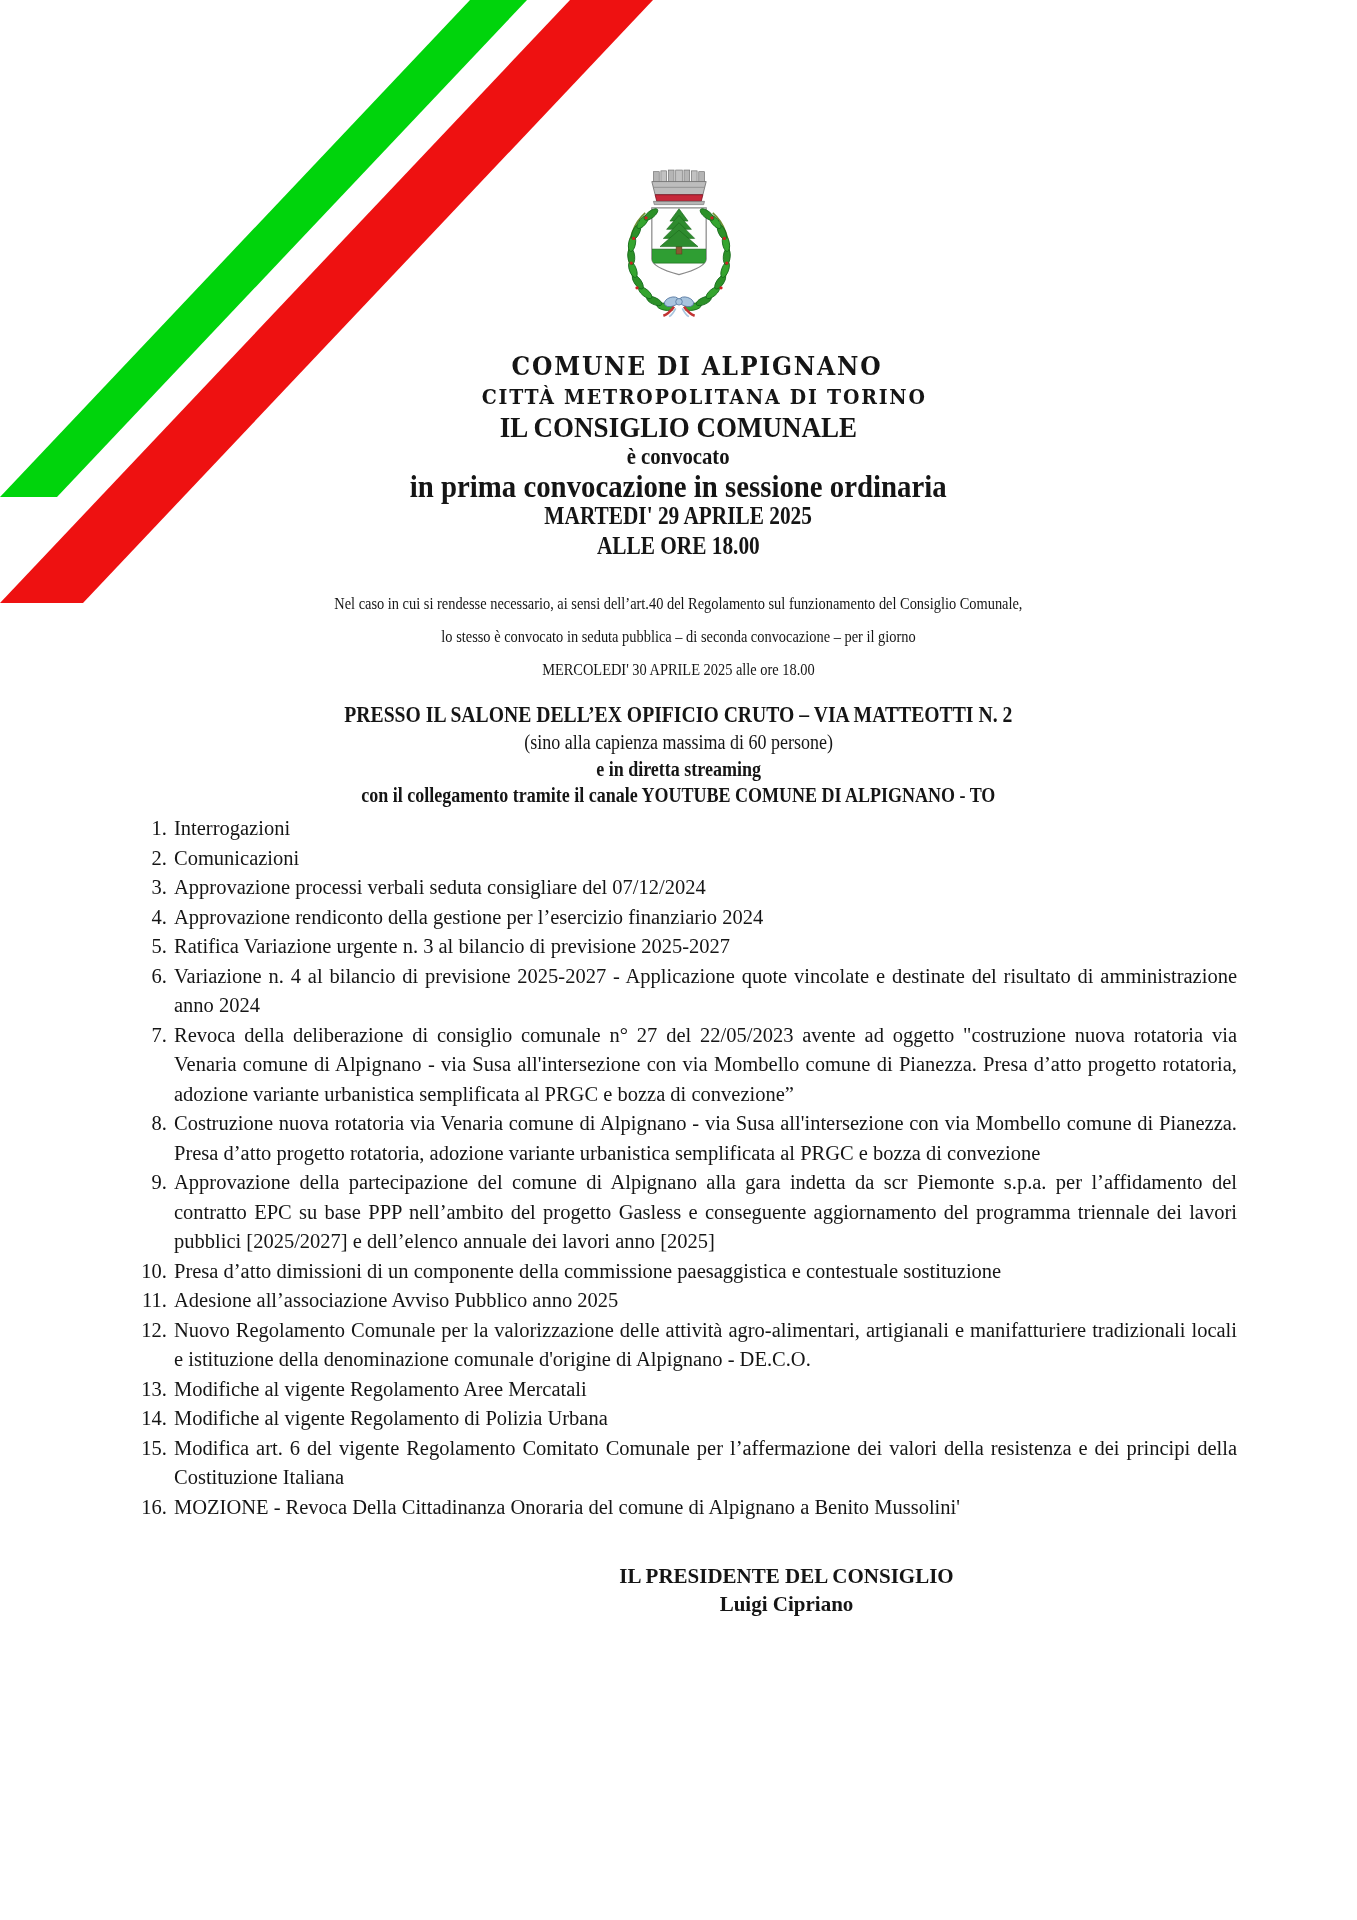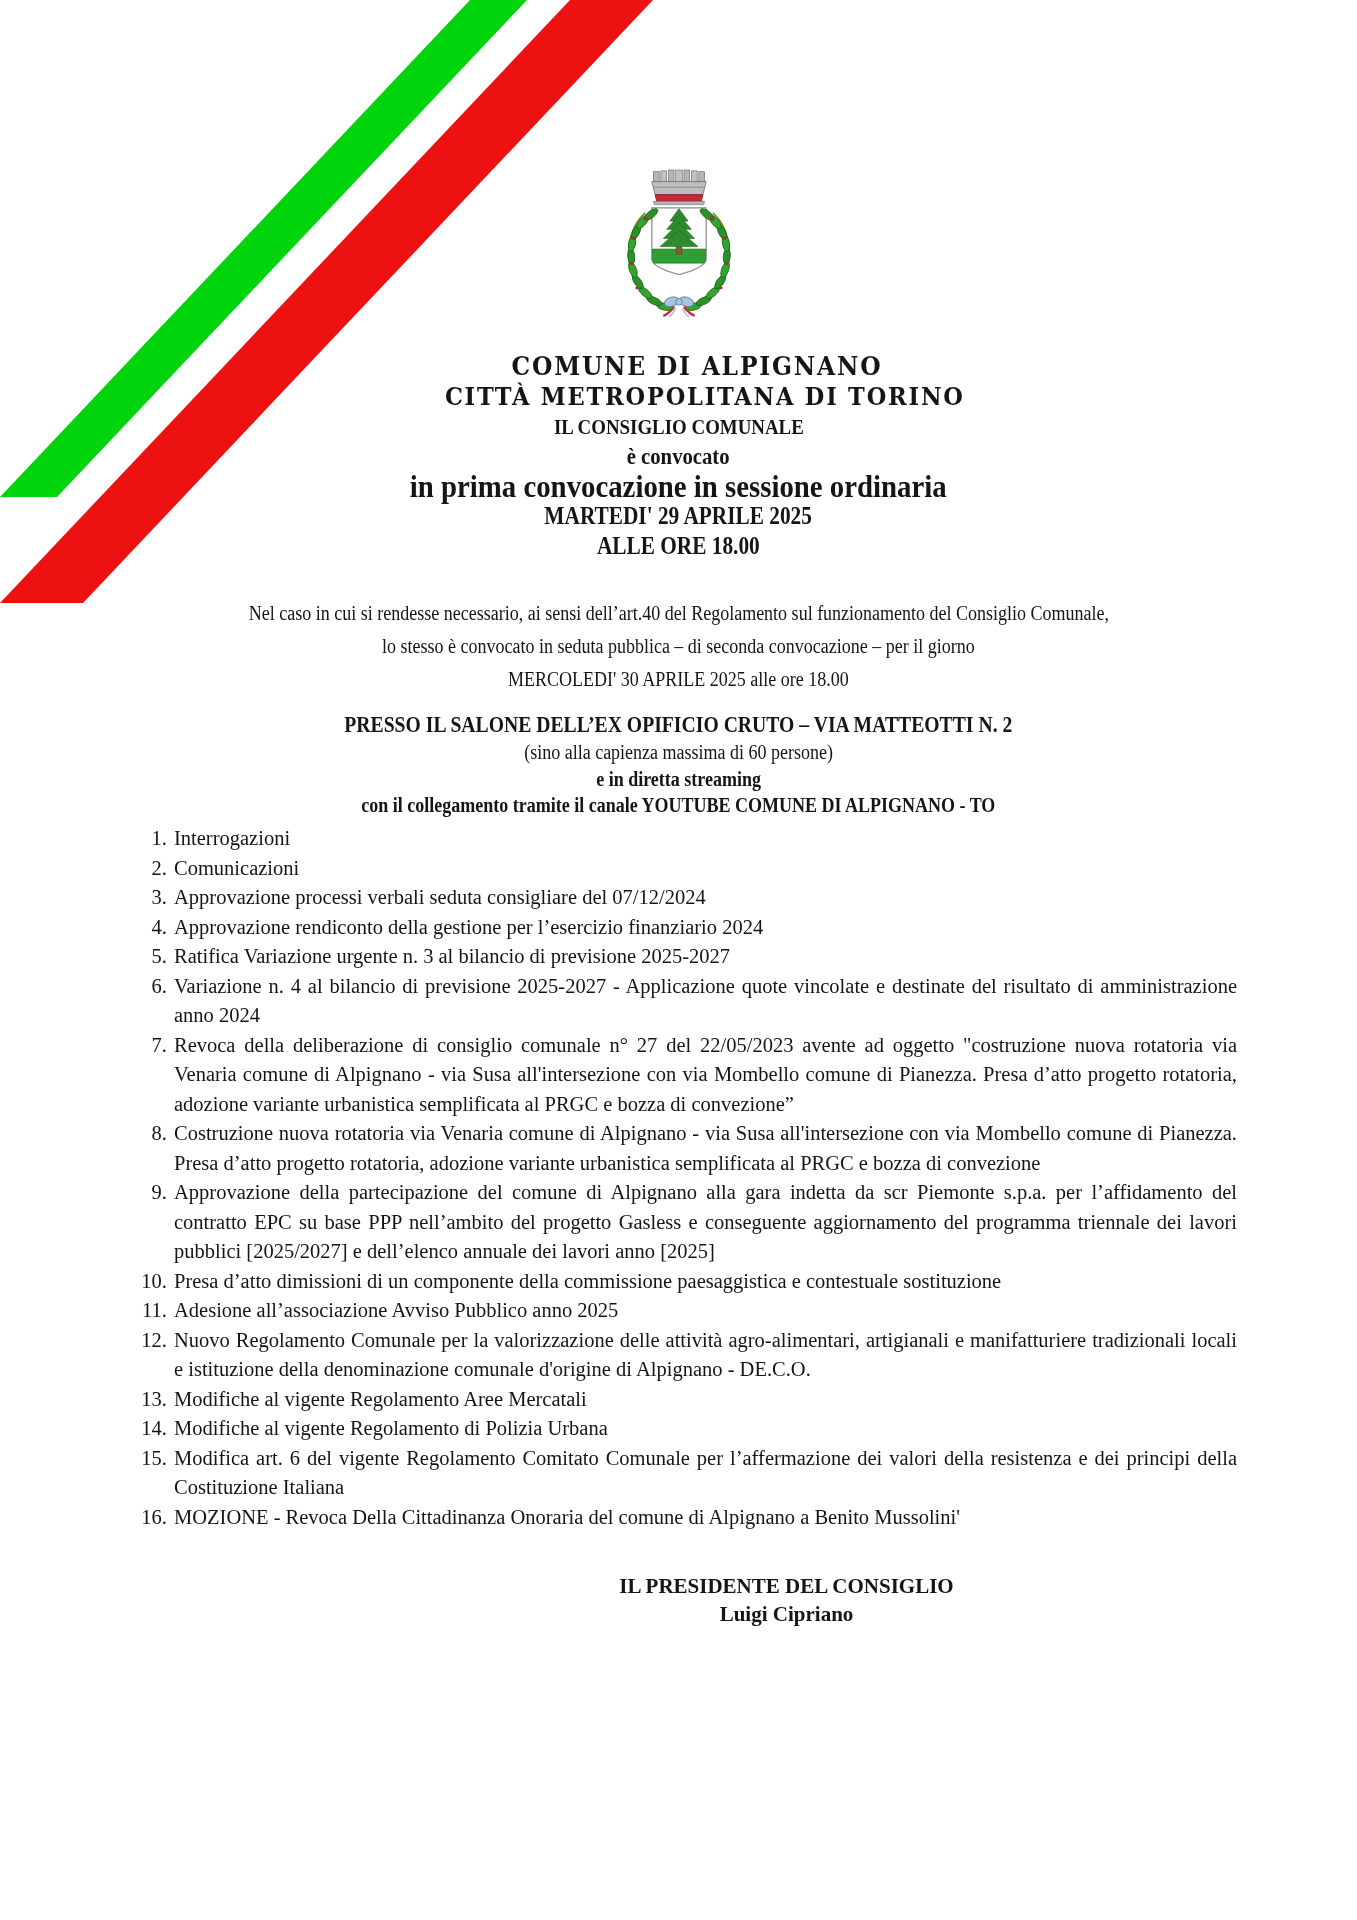--- a/index.html
+++ b/index.html
@@ -13,27 +13,27 @@
   }
   .page{position:absolute;inset:0;}
   .flag{position:absolute;top:0;left:0;}
   .emblem{display:block;margin:160px auto 0;}
   .center{text-align:center;}
   .sx{display:inline-block;transform:scaleX(.9);transform-origin:center;}
   .sx82{display:inline-block;transform:scaleX(.82);transform-origin:center;}
   .ornate{font-family:"DejaVu Serif","Liberation Serif",serif;font-weight:700;letter-spacing:2px;padding-left:37px;}
   .b{font-weight:700;}
   .l1{margin-top:26px;font-size:26px;line-height:31px;}
-  .l2{font-size:25px;line-height:30px;margin-left:15px;}
-  .l3{font-size:21px;line-height:30px;}
+  .l2{font-size:21px;line-height:30px;margin-left:15px;}
+  .l3{font-size:30px;line-height:30px;}
   .l4{font-size:23px;line-height:29px;}
   .l5{font-size:32px;line-height:30px;}
   .l6{font-size:26px;line-height:30px;}
   .l7{font-size:26px;line-height:30px;}
-  .notice{margin-top:36px;font-size:20px;line-height:33px;}
+  .notice{margin-top:26px;font-size:16px;line-height:33px;}
   .venue-loc{margin-top:14px;font-size:24px;line-height:29px;}
   .venue-cap{font-size:20px;line-height:27px;}
   .venue-str{font-size:20px;line-height:26px;}
   .venue-yt{font-size:20px;line-height:26px;}
   .agenda-title{font-size:22px;line-height:29px;}
   ol.agenda{
     margin:6px 120px 0 130px;
     padding-left:42px;
     font-size:20.5px;
     line-height:29.5px;

